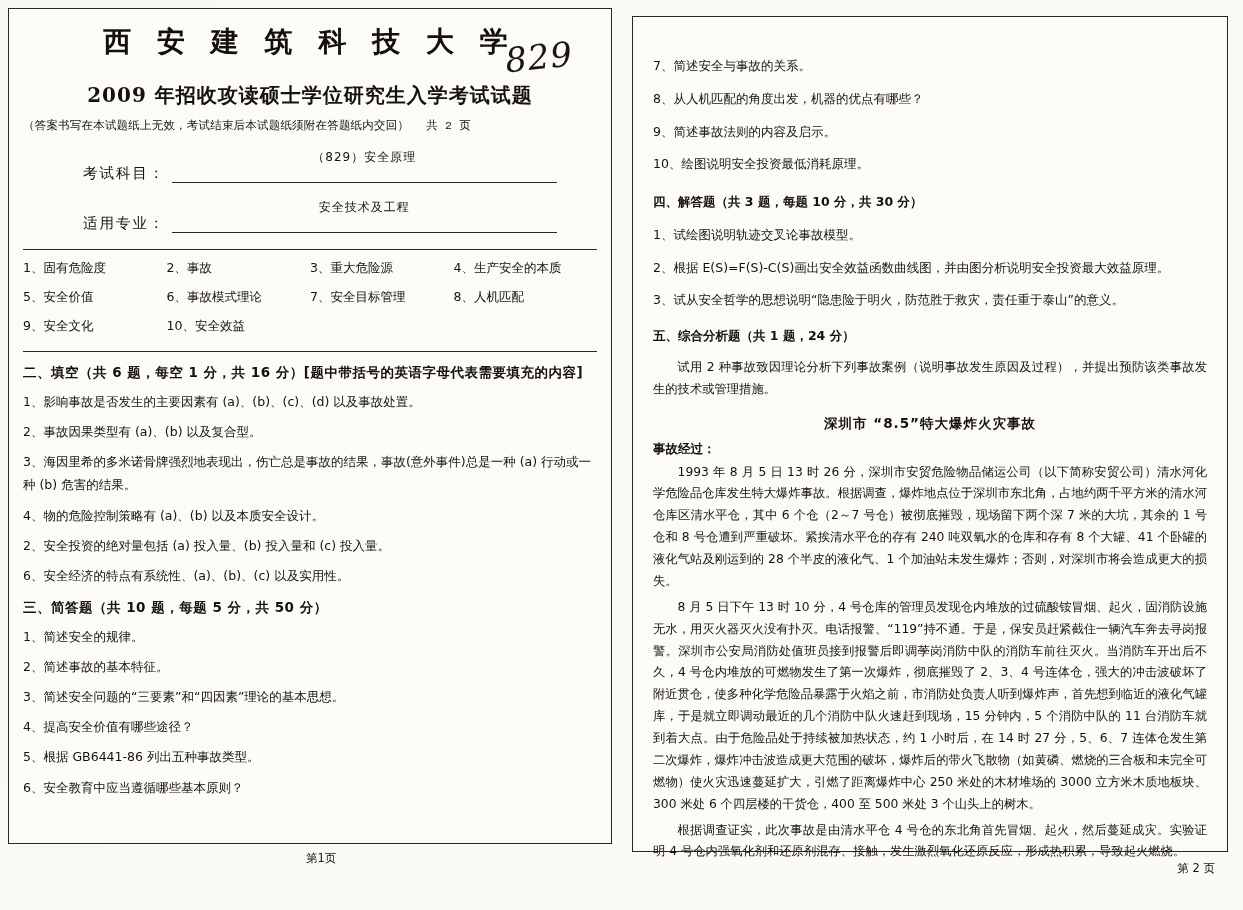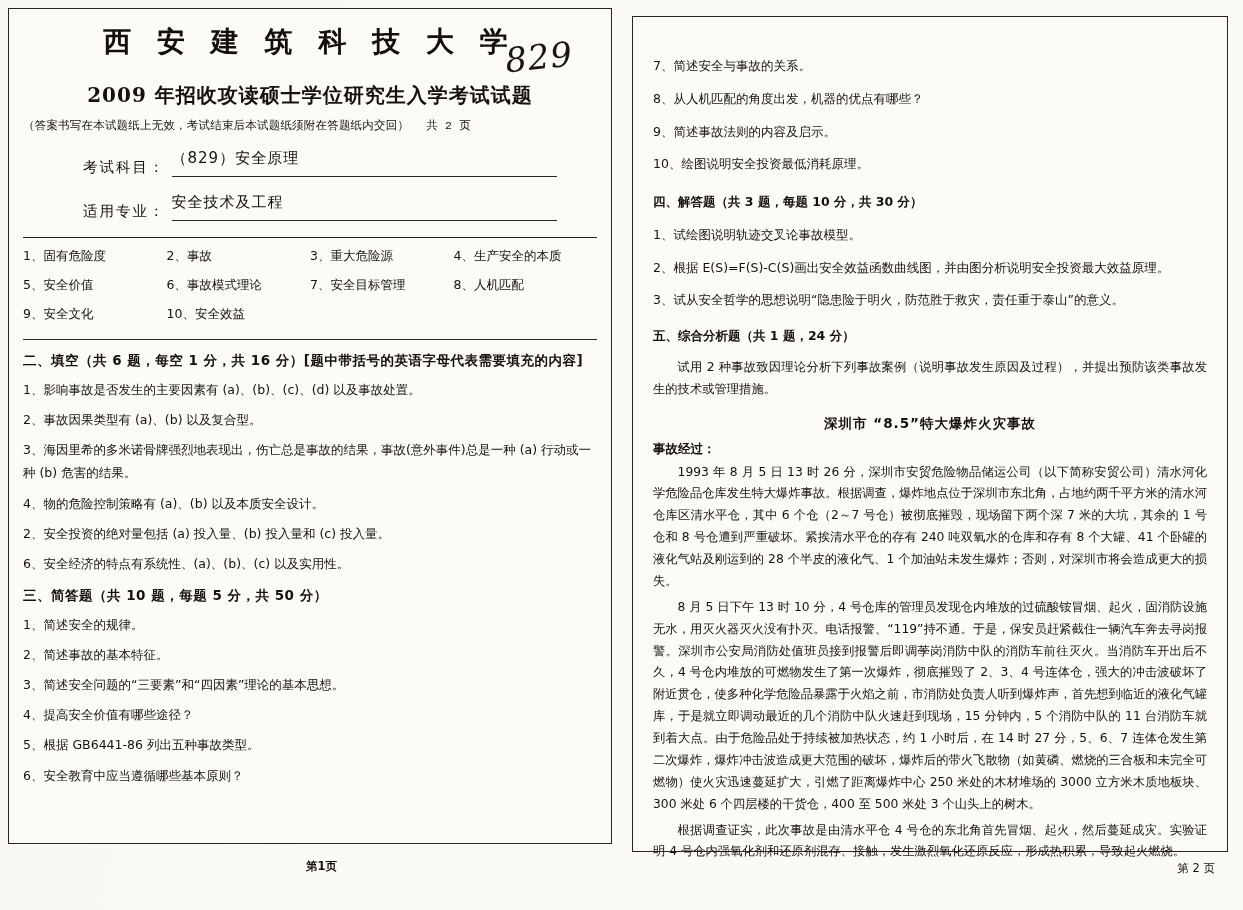--- a/index.html
+++ b/index.html
@@ -84,23 +84,23 @@
     padding-left: 60px;
     font-size: 14.5px;
   }
   .field-label {
     white-space: nowrap;
     letter-spacing: 2px;
   }
   .field-value {
     flex: 1;
     border-bottom: 1px solid #2b2621;
-    text-align: left;
-    font-size: 15px;
-    padding-bottom: 8px;
+    text-align: center;
+    font-size: 12px;
+    padding-bottom: 16px;
     margin-left: 6px;
     margin-right: 40px;
     letter-spacing: 1px;
   }
   .rule {
     border: none;
     border-top: 1px solid #2b2621;
     margin: 16px 0 10px 0;
   }
   .sec-head {
@@ -224,21 +224,21 @@
 
       <div class="sec-head">三、简答题（共 10 题，每题 5 分，共 50 分）</div>
       <div class="q">1、简述安全的规律。</div>
       <div class="q">2、简述事故的基本特征。</div>
       <div class="q">3、简述安全问题的“三要素”和“四因素”理论的基本思想。</div>
       <div class="q">4、提高安全价值有哪些途径？</div>
       <div class="q">5、根据 GB6441-86 列出五种事故类型。</div>
       <div class="q">6、安全教育中应当遵循哪些基本原则？</div>
     </div>
   </div>
-  <div class="left-foot" style="left:306px;bottom:36px;transform:none;font-weight:bold;">第1页</div>
+  <div class="left-foot" style="left:306px;bottom:44px;transform:none;">第1页</div>
 
   <div class="sheet right">
     <div class="right-frame">
       <div class="r-q">7、简述安全与事故的关系。</div>
       <div class="r-q">8、从人机匹配的角度出发，机器的优点有哪些？</div>
       <div class="r-q">9、简述事故法则的内容及启示。</div>
       <div class="r-q">10、绘图说明安全投资最低消耗原理。</div>
 
       <div class="r-q" style="font-weight:bold;margin-top:14px;">四、解答题（共 3 题，每题 10 分，共 30 分）</div>
       <div class="r-q">1、试绘图说明轨迹交叉论事故模型。</div>

